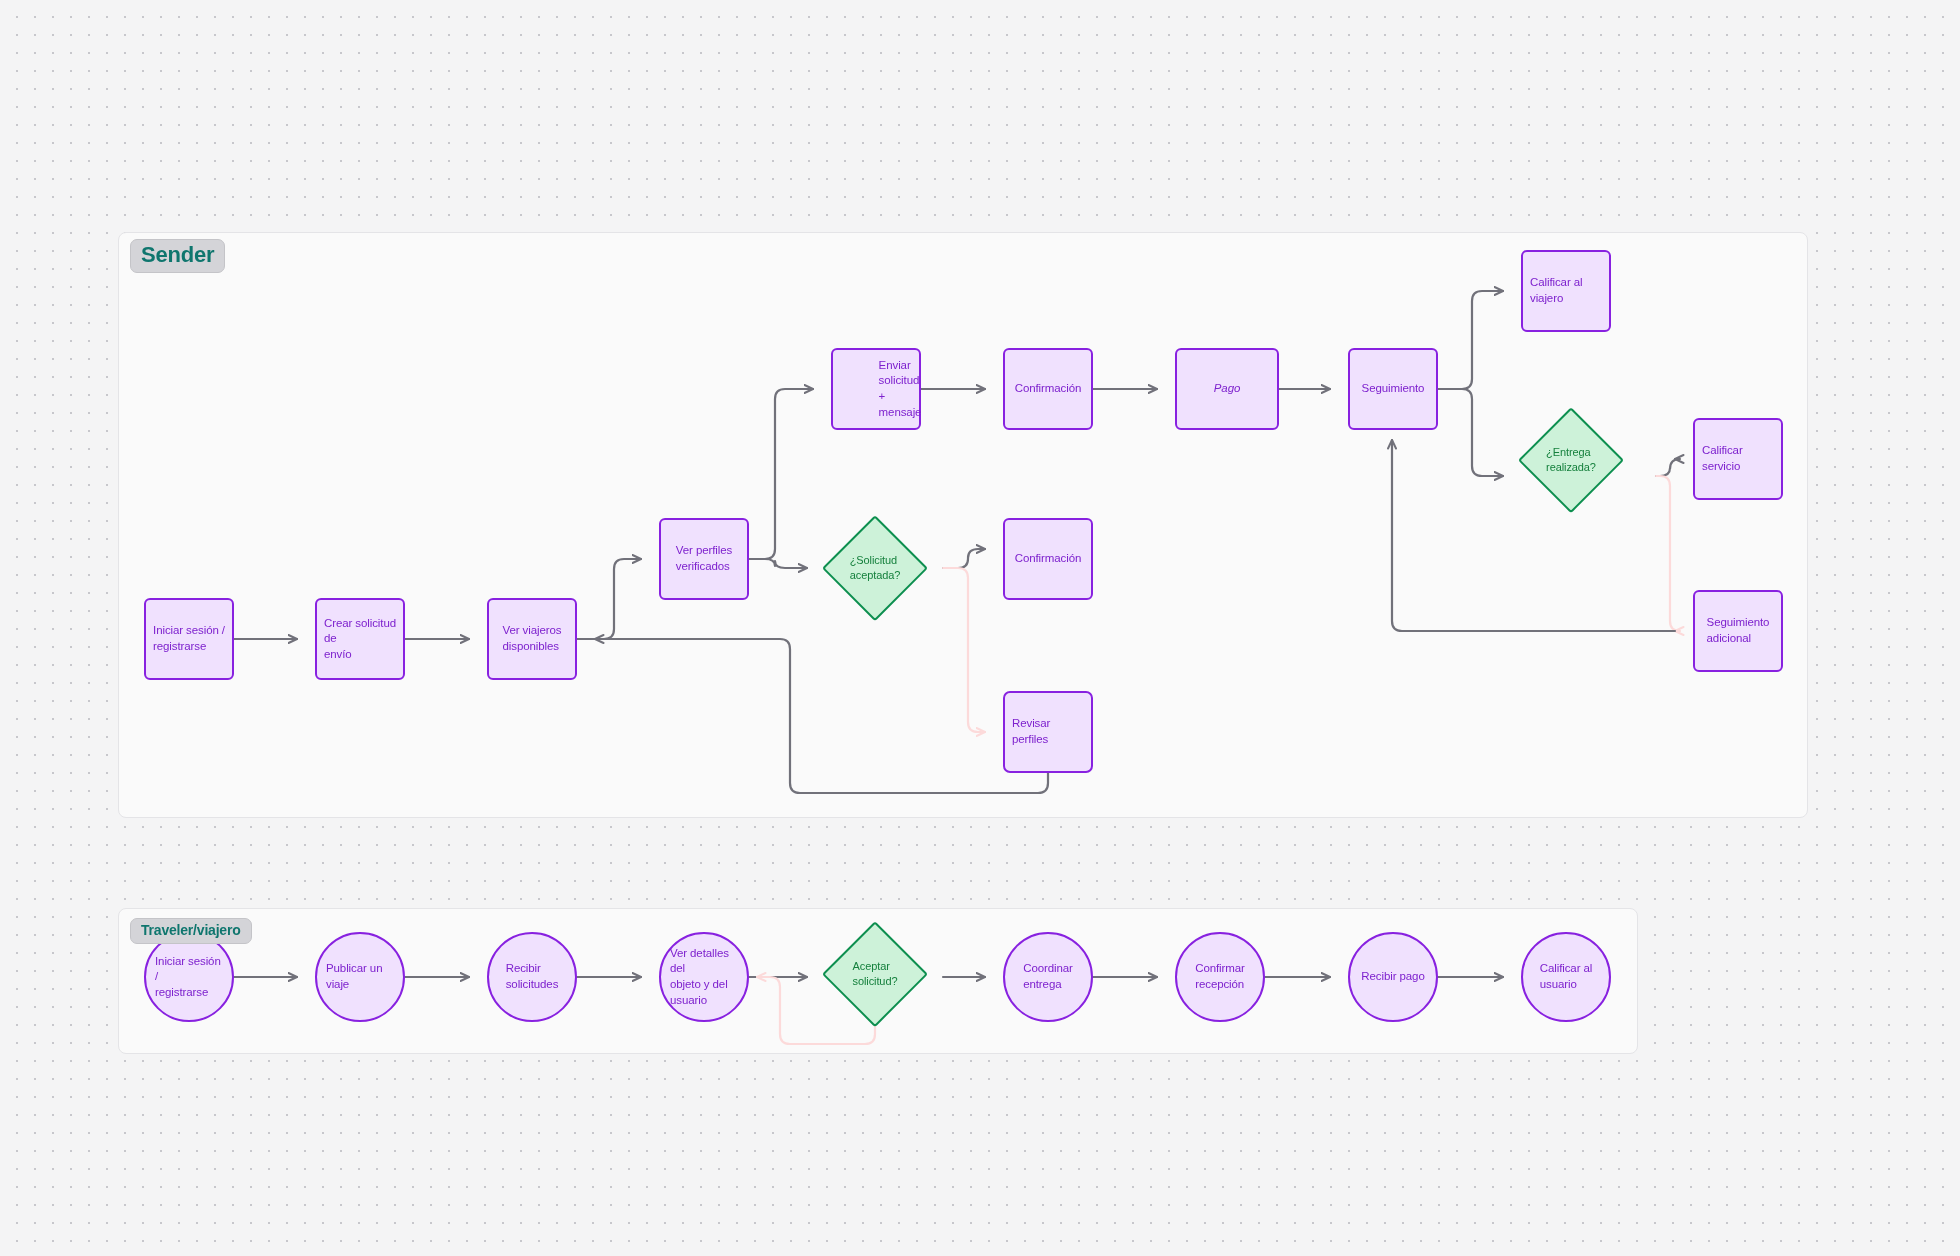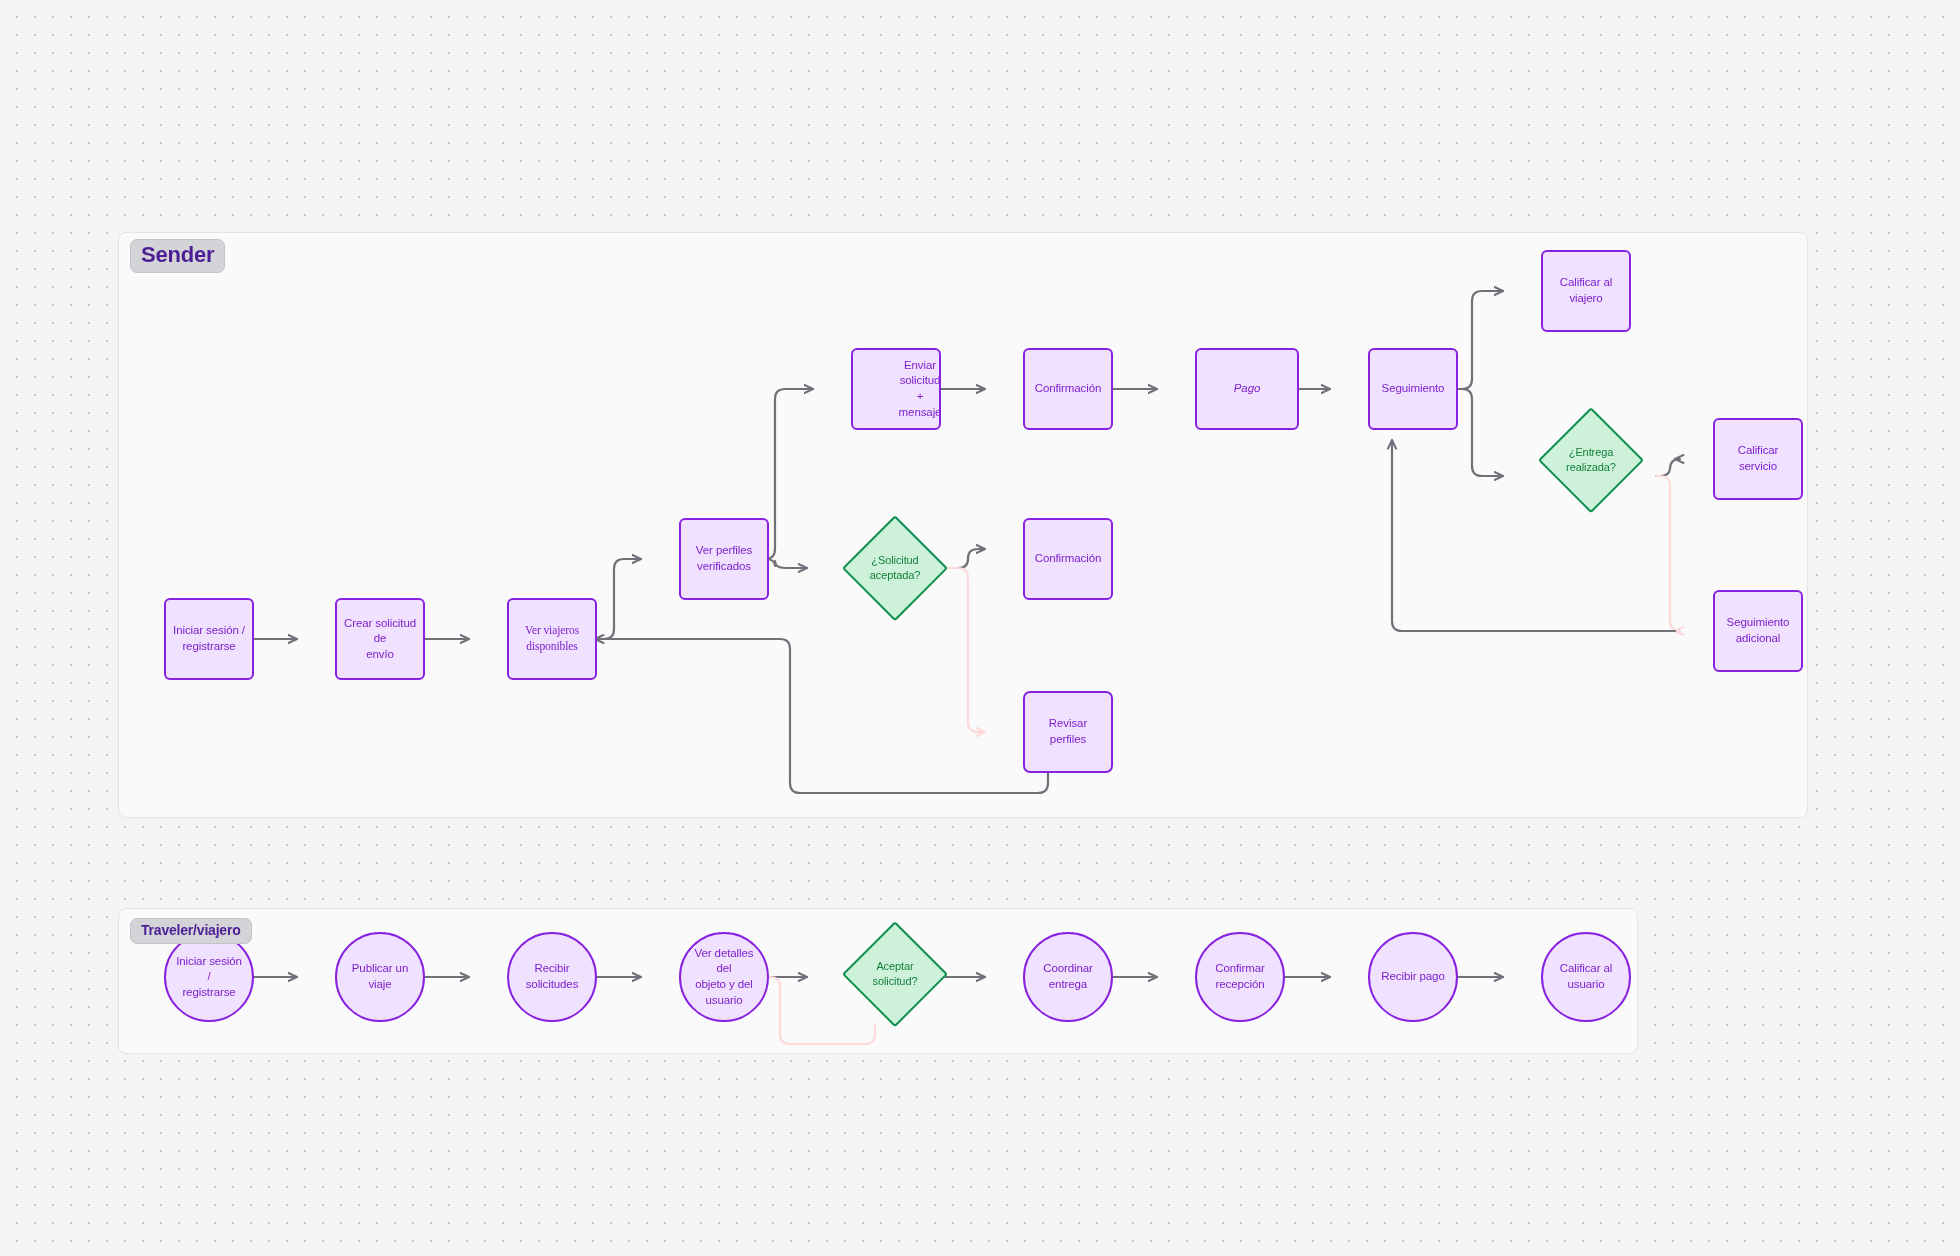--- a/index.html
+++ b/index.html
@@ -24,38 +24,36 @@
     background: #fafafa;
     border: 1px solid #e4e4e7;
     border-radius: 8px;
     box-sizing: border-box;
   }
   .group-label {
     position: absolute;
     background: #d4d4d8;
     border: 1px solid #c4c4c8;
     border-radius: 7px;
-    color: #4c1d95;
+    color: #0f766e;
     font-weight: bold;
     letter-spacing: -0.2px;
     padding: 4px 10px 6px 10px;
     line-height: 1;
     white-space: nowrap;
     z-index: 30;
   }
   
   .node {
     position: absolute;
     box-sizing: border-box;
     display: flex;
     align-items: center;
     justify-content: center;
-    text-align: center;
     z-index: 20;
-    margin-left: 20px;
   }
   .node .lbl {
     font-size: 11.5px;
     line-height: 1.35;
     letter-spacing: -0.1px;
     pointer-events: none;
     white-space: pre-line;
   }
   .node.rect {
     background: #f0e1fe;
@@ -148,21 +146,21 @@
 
   <div id="nodes-layer">
       <div class="node rect" style="left: 144px; top: 598px; width: 90px; height: 82px;">
         <span class="lbl">Iniciar sesión /
 registrarse</span>
       </div>
       <div class="node rect" style="left: 315px; top: 598px; width: 90px; height: 82px;">
         <span class="lbl">Crear solicitud de
 envío</span>
       </div>
-      <div class="node rect" style="left: 487px; top: 598px; width: 90px; height: 82px; font-family: Liberation Serif, serif;">
+      <div class="node rect" style="left: 487px; top: 598px; width: 90px; height: 82px;">
         <span class="lbl">Ver viajeros
 disponibles</span>
       </div>
       <div class="node rect" style="left: 659px; top: 518px; width: 90px; height: 82px;">
         <span class="lbl">Ver perfiles
 verificados</span>
       </div>
       <div class="node rect" style="left: 831px; top: 348px; width: 90px; height: 82px; padding-left: 48px;">
         <span class="lbl">Enviar solicitud +
 mensaje</span>

